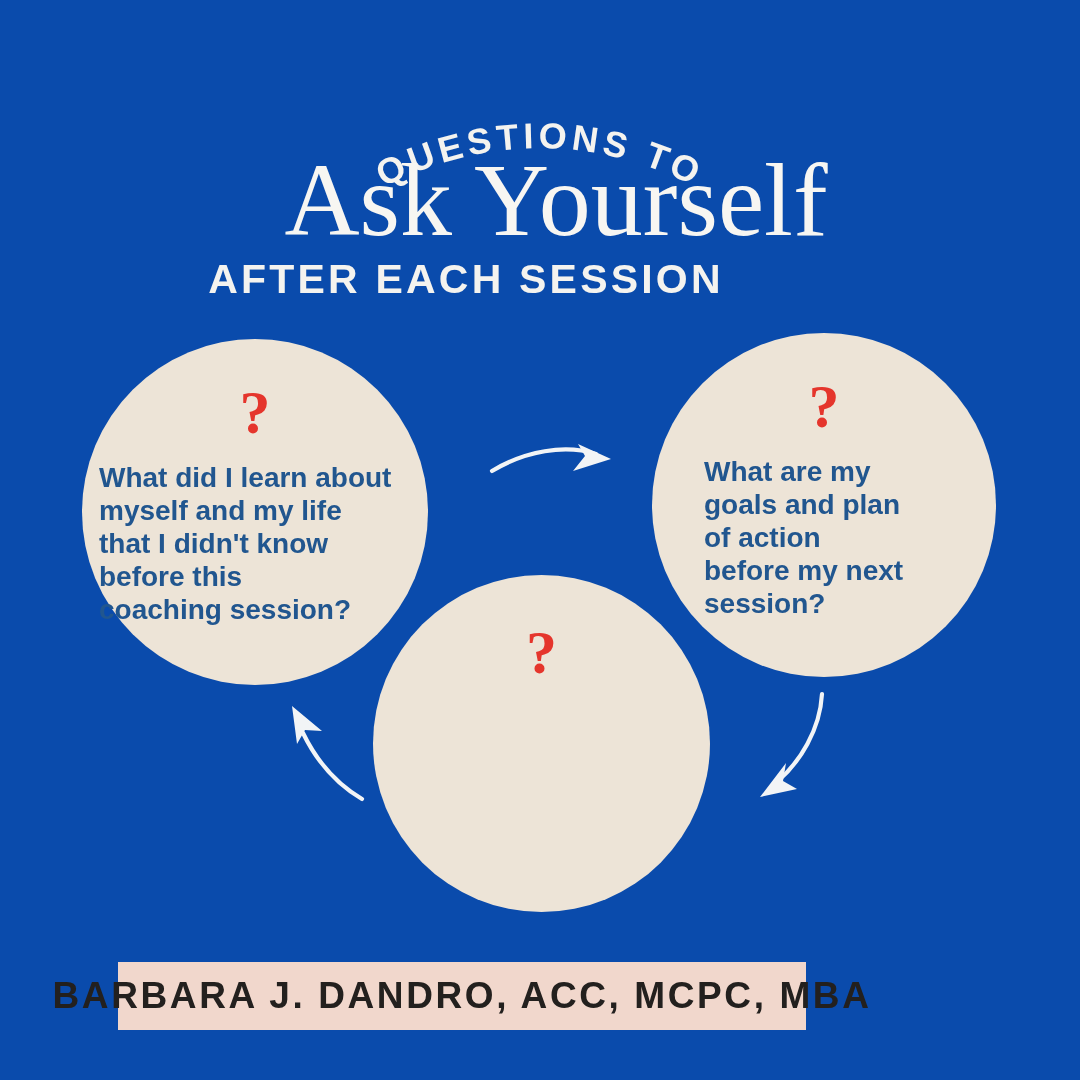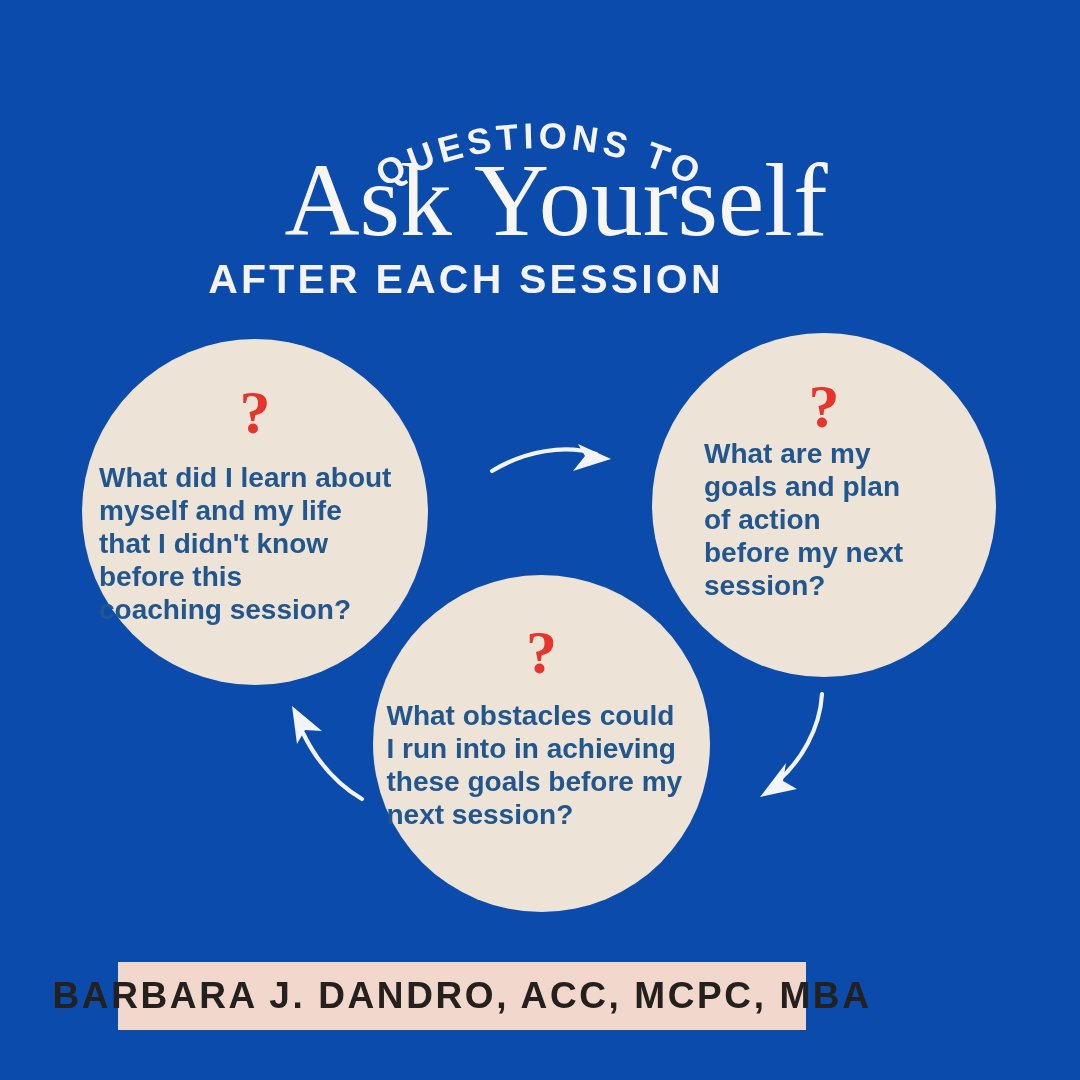--- a/index.html
+++ b/index.html
@@ -98,21 +98,21 @@
     padding-top: 42px;
   }
   #circle-1 .qmark { font-size: 62px; }
   #circle-1 .ctext { font-size: 28px; margin-top: 18px; width: 312px; }
 
   #circle-2 {
     left: 652px; top: 333px; width: 344px; height: 344px;
     padding-top: 42px;
   }
   #circle-2 .qmark { font-size: 62px; }
-  #circle-2 .ctext { font-size: 28px; width: 240px; }
+  #circle-2 .ctext { font-size: 28px; margin-top: 18px; width: 240px; }
 
   #circle-3 {
     left: 373px; top: 575px; width: 337px; height: 337px;
     padding-top: 46px;
   }
   #circle-3 .qmark { font-size: 62px; }
   #circle-3 .ctext { font-size: 28px; margin-top: 16px; width: 310px; }
 
   
   .arrows {
@@ -179,24 +179,20 @@
     <div class="qmark">?</div>
     <div class="ctext">What are my
 goals and plan
 of action
 before my next
 session?</div>
   </div>
 
   <div class="circle" id="circle-3">
     <div class="qmark">?</div>
-    <div class="ctext">What obstacles could
-I run into in achieving
-these goals before my
-next session?</div>
   </div>
 
   <svg class="arrows" viewBox="0 0 1080 1080" xmlns="http://www.w3.org/2000/svg">
 
     <g>
       <path d="M 492 471 C 525 451 565 444 596 454" fill="none" stroke="#F2F4F6" stroke-width="4.2" stroke-linecap="round"></path>
       <path d="M 611 459 L 578 444 L 585 456 L 573 471 Z" fill="#F2F4F6"></path>
     </g>
 
     <g>

